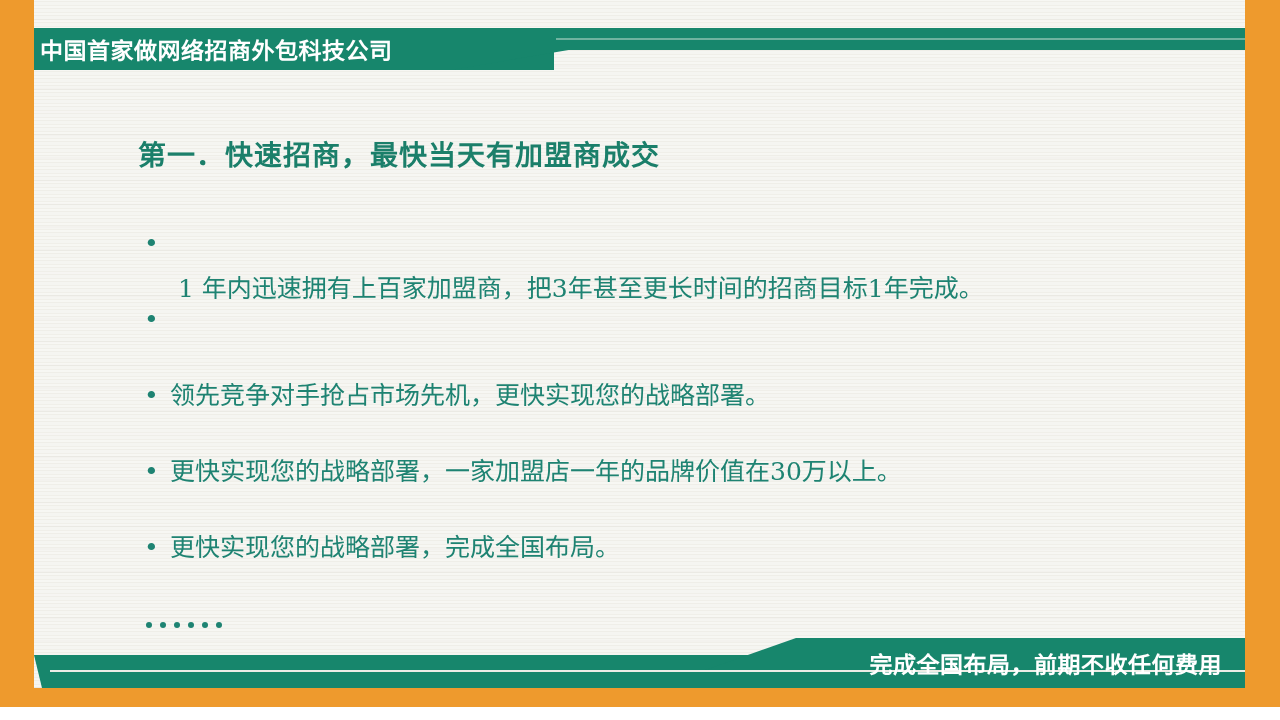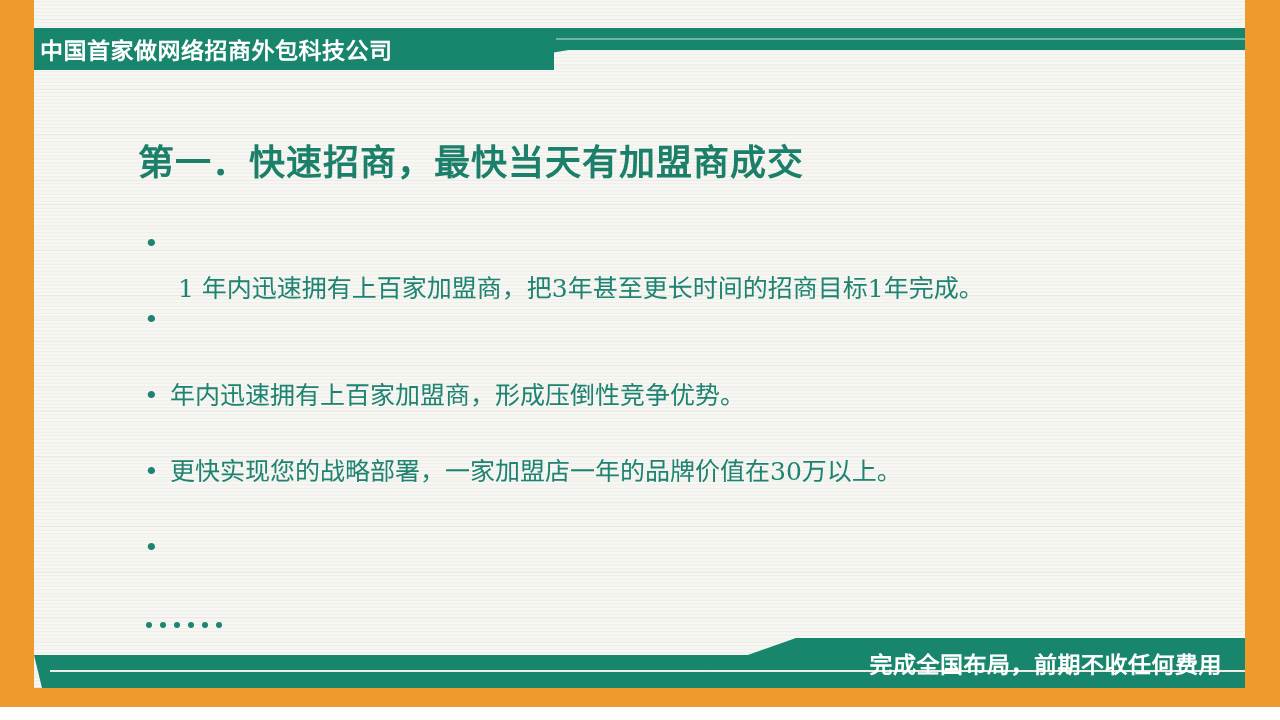--- a/index.html
+++ b/index.html
@@ -106,21 +106,21 @@
     white-space: nowrap;
   }
   .header-title span { padding-left: 6px; }
 
   
   .heading {
     position: absolute;
     left: 138px;
     top: 133px;
     color: #1B7F6A;
-    font-size: 36px;
+    font-size: 28px;
     font-weight: bold;
     letter-spacing: 1px;
     white-space: nowrap;
   }
 
   .bullets {
     position: absolute;
     left: 144px;
     top: 228px;
     width: 1070px;
@@ -231,30 +231,31 @@
       <span class="bullet-dot">•</span>
       <span class="bullet-text">1 年内迅速拥有上百家加盟商，把3年甚至更长时间的招商目标1年完成。</span>
     </div>
 
     <div class="bullet">
       <span class="bullet-dot">•</span>
     </div>
 
     <div class="bullet">
       <span class="bullet-dot">•</span>
-      <span class="bullet-text">年内迅速拥有上百家加盟商，形成压倒性竞争优势。</span>
+      <span class="bullet-text">领先竞争对手抢占市场先机，更快实现您的战略部署。</span>
     </div>
 
     <div class="bullet">
       <span class="bullet-dot">•</span>
       <span class="bullet-text">更快实现您的战略部署，一家加盟店一年的品牌价值在30万以上。</span>
     </div>
 
     <div class="bullet">
       <span class="bullet-dot">•</span>
+      <span class="bullet-text">更快实现您的战略部署，完成全国布局。</span>
     </div>
 
   </div>
 
   <div class="ellipsis" title="……">
     <i></i>
     <i></i>
     <i></i>
     <i></i>
     <i></i>

